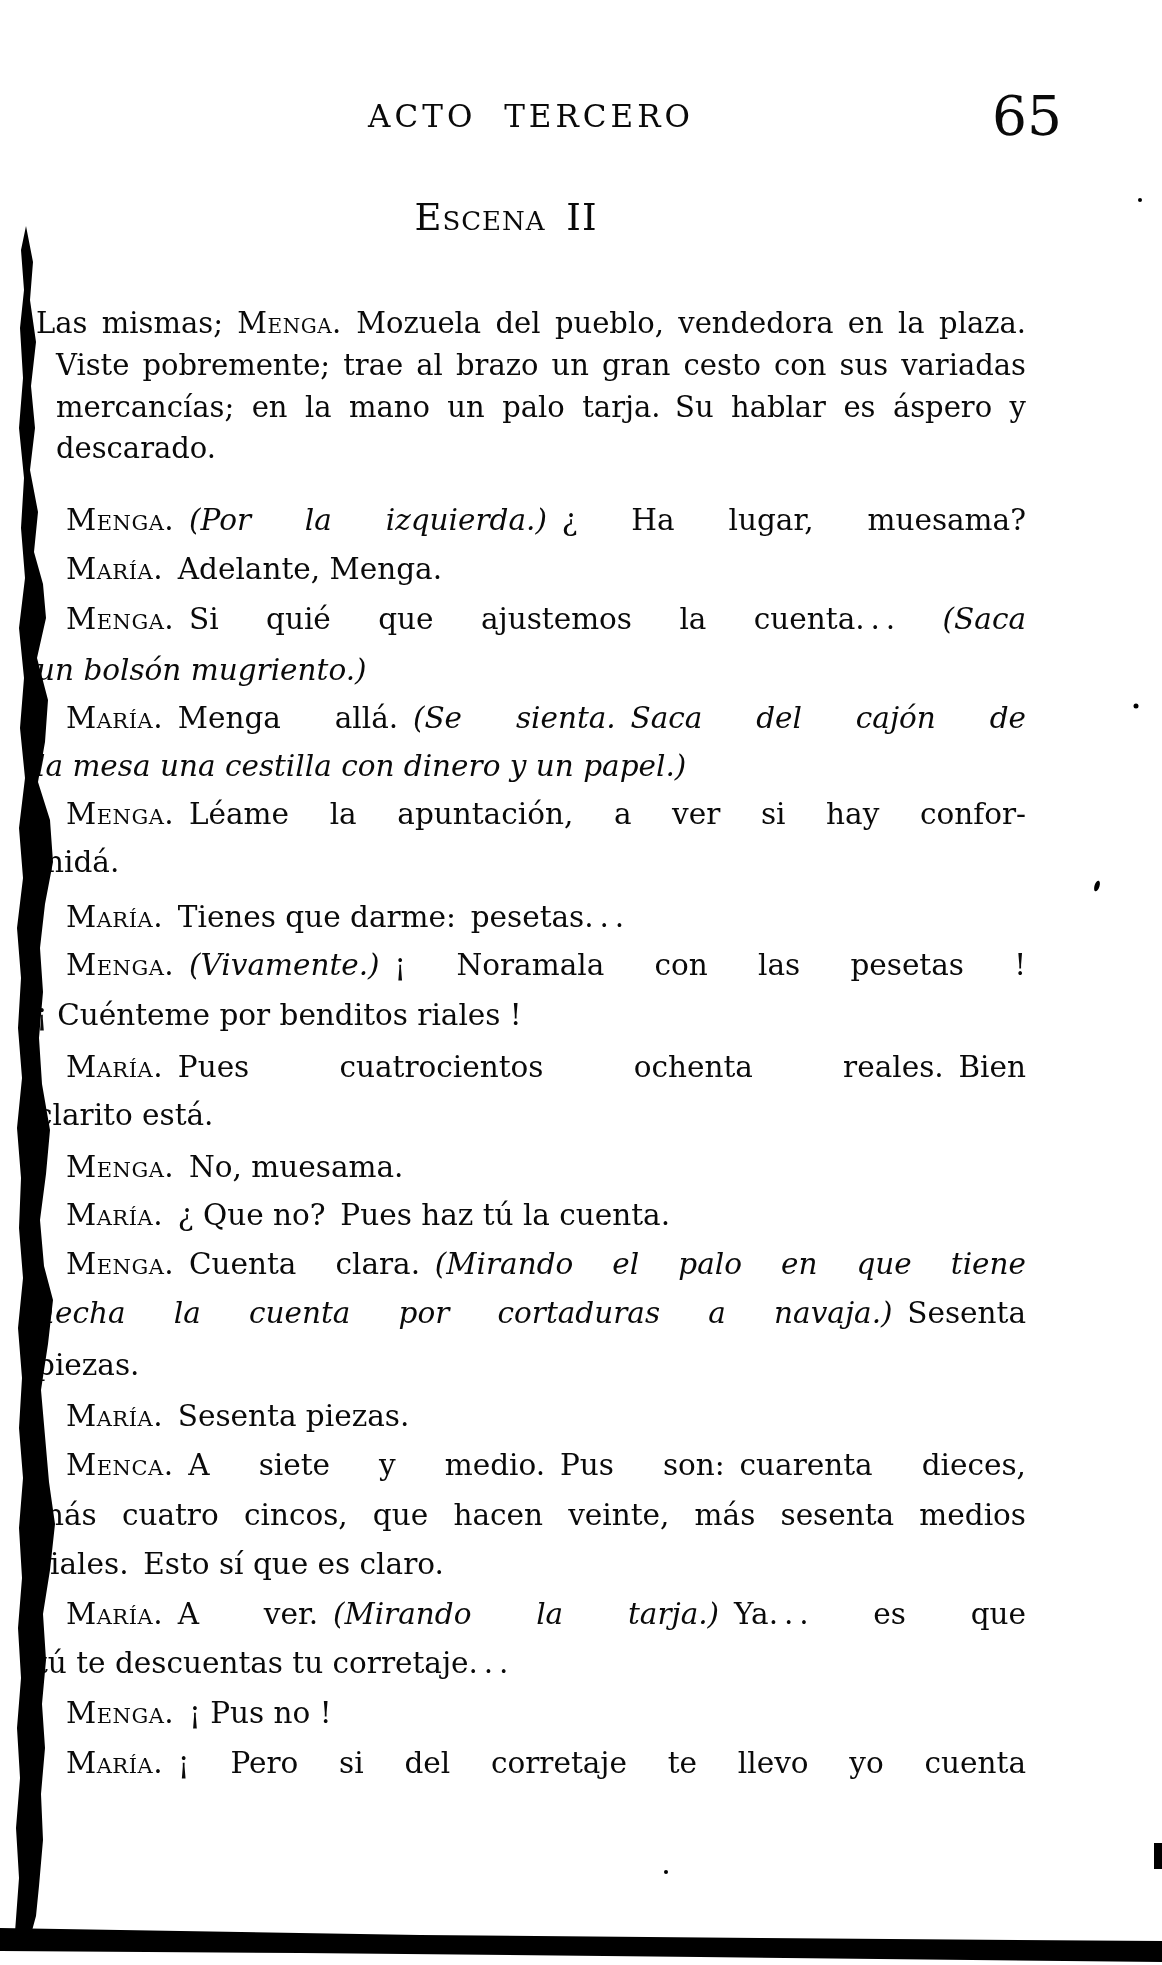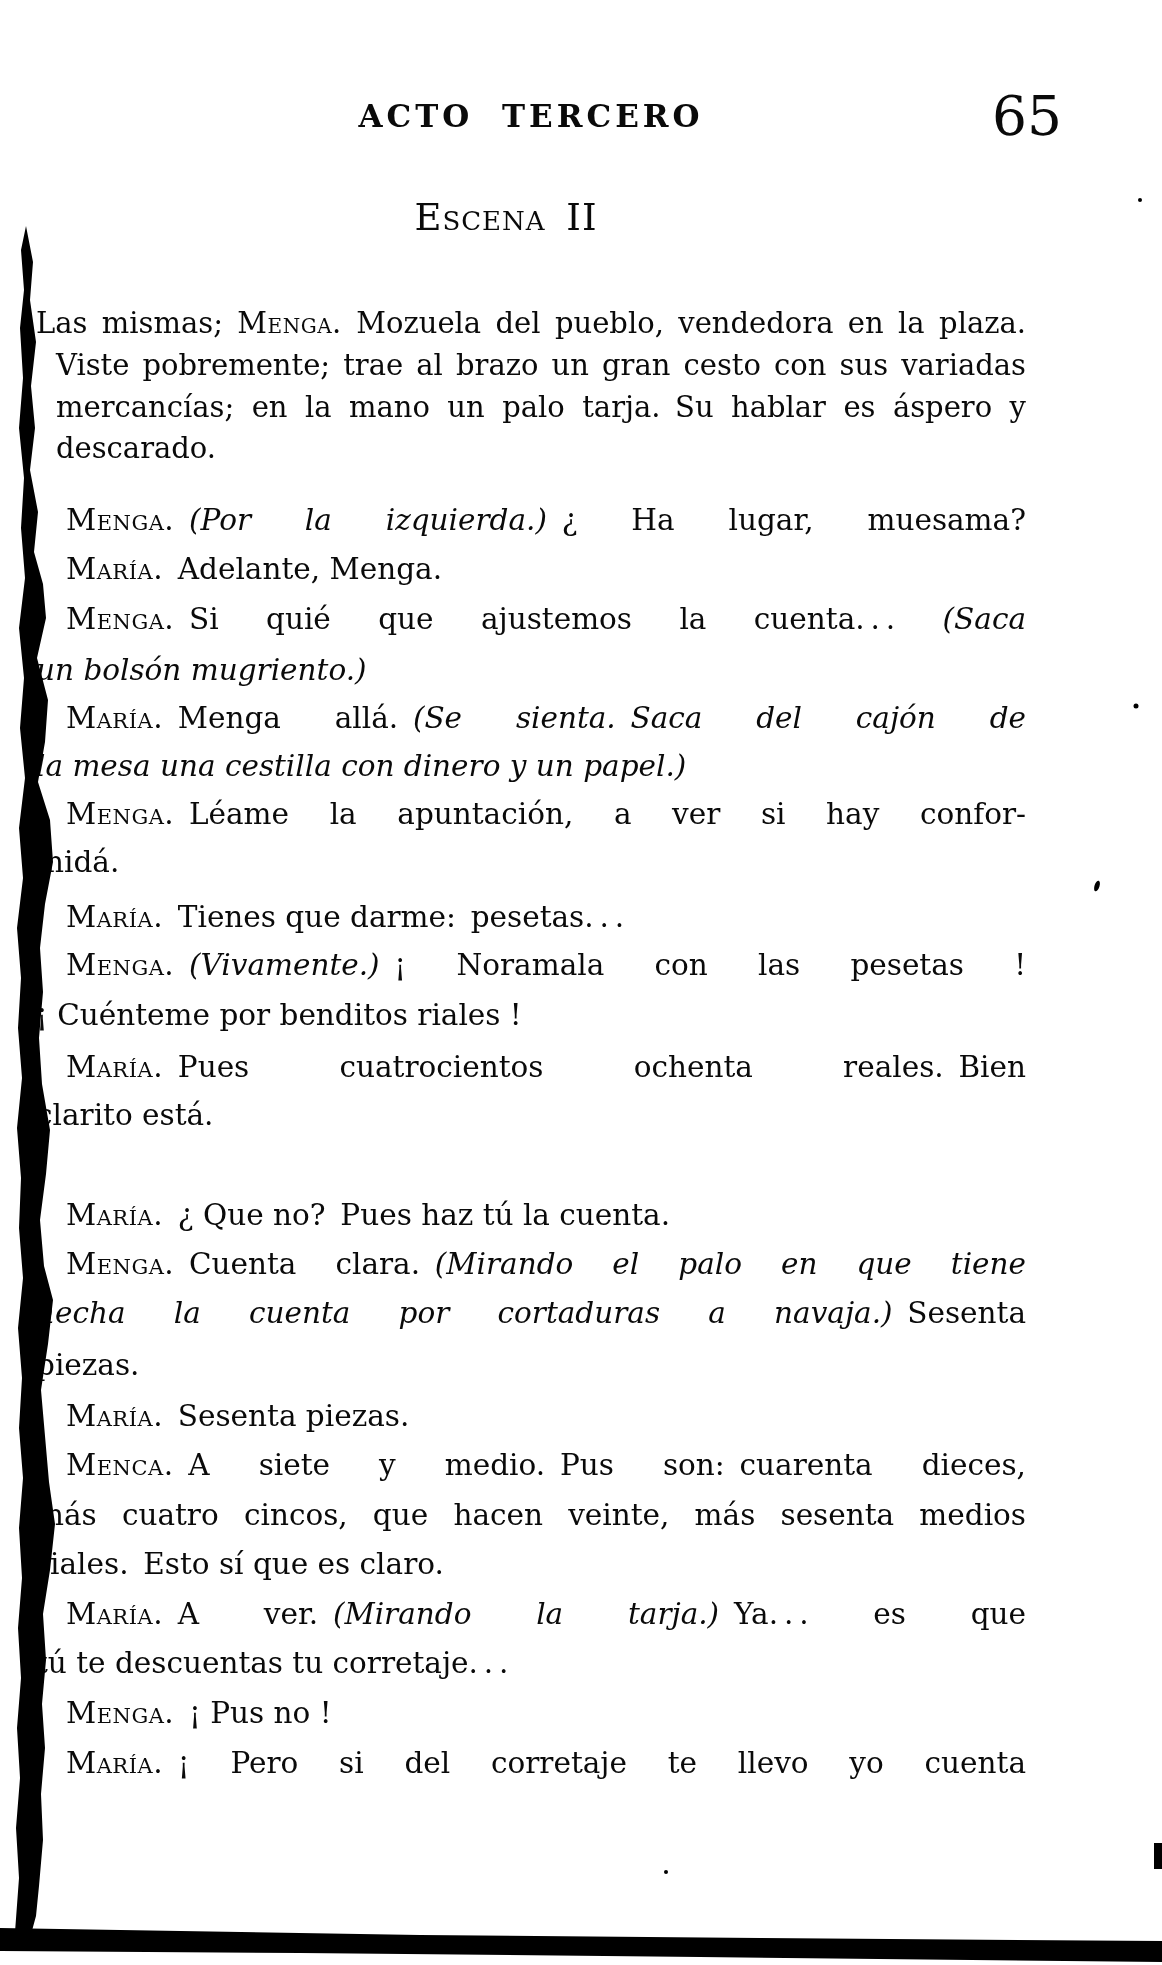--- a/index.html
+++ b/index.html
@@ -3,21 +3,21 @@
 <meta charset="utf-8">
 <style>
   html,body{margin:0;padding:0;background:#777;}
   .page{
     position:relative;width:1162px;height:1965px;margin:0 auto;
     background:#ffffff;color:#0a0a0a;overflow:hidden;
     font-family:"DejaVu Serif","Liberation Serif",serif;
   }
   .running-header{
     position:absolute;left:36px;top:98px;width:990px;text-align:center;
-    font-size:31px;letter-spacing:4px;word-spacing:14px;font-weight:bold;
+    font-size:31px;letter-spacing:4px;word-spacing:14px;
   }
   .folio{position:absolute;left:992px;top:84px;font-size:55px;}
   .scene-heading{
     position:absolute;left:0;top:196px;width:1012px;text-align:center;
     font-size:37px;font-variant:small-caps;letter-spacing:1px;word-spacing:8px;
   }
   .block{position:absolute;left:36px;top:0;width:990px;height:1965px;margin-top:20px;}
   .line{
     position:absolute;left:0;right:0;height:47px;overflow:hidden;
     font-size:29.5px;line-height:44px;
@@ -56,20 +56,21 @@
       <div class="line nw" style="top: 628px;"><span class="it">un bolsón mugriento.)</span></div>
       <div class="line just ind-sp" style="top: 676px;"><span class="sc">María.</span><span class="r"> Menga allá. </span><span class="it">(Se sienta. Saca del cajón de</span></div>
       <div class="line nw" style="top: 724px;"><span class="it">la mesa una cestilla con dinero y un papel.)</span></div>
       <div class="line just ind-sp" style="top: 772px;"><span class="sc">Menga.</span><span class="r"> Léame la apuntación, a ver si hay confor-</span></div>
       <div class="line nw" style="top: 820px;"><span class="r">midá.</span></div>
       <div class="line nw ind-sp" style="top: 875px;"><span class="sc">María.</span><span class="r"> Tienes que darme: pesetas. . .</span></div>
       <div class="line just ind-sp" style="top: 923px;"><span class="sc">Menga.</span><span class="r"> </span><span class="it">(Vivamente.)</span><span class="r"> ¡ Noramala con las pesetas !</span></div>
       <div class="line nw" style="top: 973px;"><span class="r">¡ Cuénteme por benditos riales !</span></div>
       <div class="line just ind-sp" style="top: 1025px;"><span class="sc">María.</span><span class="r"> Pues cuatrocientos ochenta reales. Bien</span></div>
       <div class="line nw" style="top: 1073px;"><span class="r">clarito está.</span></div>
+      <div class="line nw ind-sp" style="top: 1125px;"><span class="sc">Menga.</span><span class="r"> No, muesama.</span></div>
       <div class="line nw ind-sp" style="top: 1173px;"><span class="sc">María.</span><span class="r"> ¿ Que no? Pues haz tú la cuenta.</span></div>
       <div class="line just ind-sp" style="top: 1222px;"><span class="sc">Menga.</span><span class="r"> Cuenta clara. </span><span class="it">(Mirando el palo en que tiene</span></div>
       <div class="line just" style="top: 1271px;"><span class="it">hecha la cuenta por cortaduras a navaja.)</span><span class="r"> Sesenta</span></div>
       <div class="line nw" style="top: 1323px;"><span class="r">piezas.</span></div>
       <div class="line nw ind-sp" style="top: 1374px;"><span class="sc">María.</span><span class="r"> Sesenta piezas.</span></div>
       <div class="line just ind-sp" style="top: 1423px;"><span class="sc">Menca.</span><span class="r"> A siete y medio. Pus son: cuarenta dieces,</span></div>
       <div class="line just" style="top: 1473px;"><span class="r">más cuatro cincos, que hacen veinte, más sesenta medios</span></div>
       <div class="line nw" style="top: 1522px;"><span class="r">riales. Esto sí que es claro.</span></div>
       <div class="line just ind-sp" style="top: 1572px;"><span class="sc">María.</span><span class="r"> A ver. </span><span class="it">(Mirando la tarja.)</span><span class="r"> Ya. . . es que</span></div>
       <div class="line nw" style="top: 1621px;"><span class="r">tú te descuentas tu corretaje. . .</span></div>

